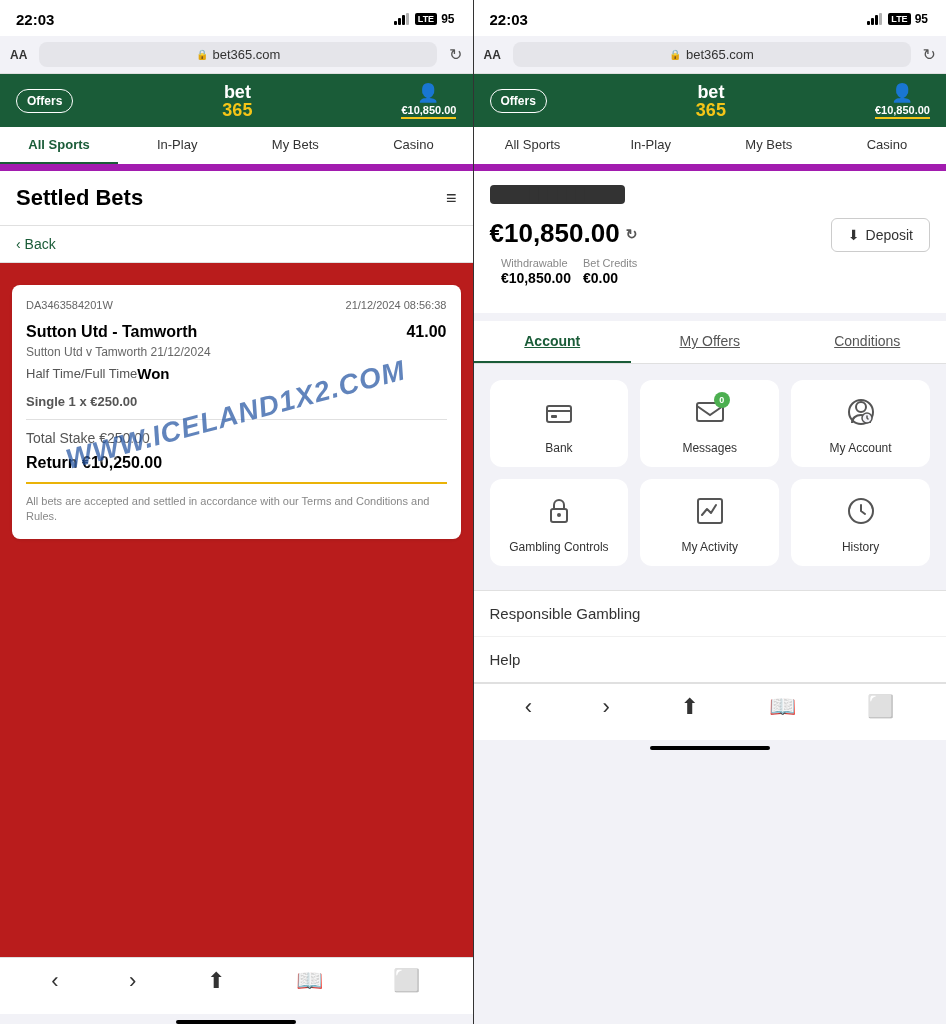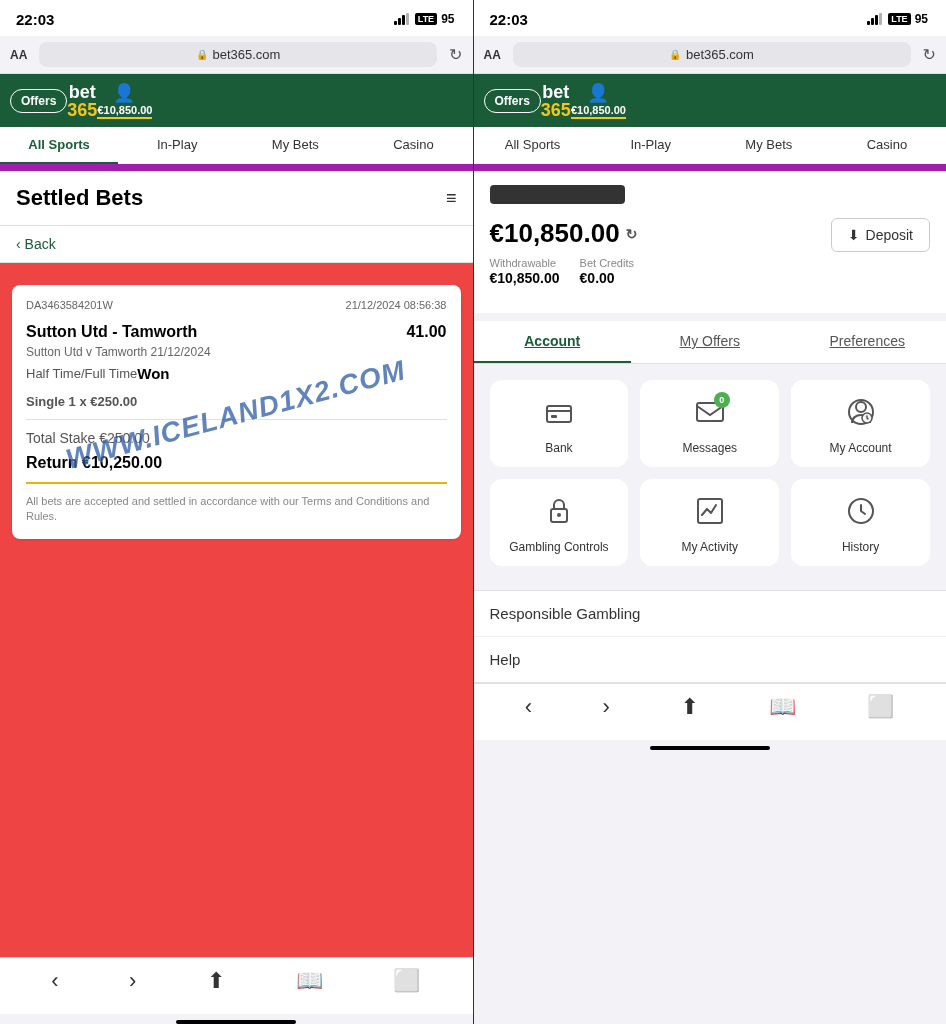--- a/index.html
+++ b/index.html
@@ -28,36 +28,36 @@
 
     
     .address-bar { background: #f2f2f7; padding: 6px 10px; display: flex; align-items: center; gap: 12px; border-bottom: 1px solid #e0e0e0; }
     .aa-text { font-size: 12px; font-weight: 600; color: #333; }
     .url-bar { flex: 1; background: #e5e5ea; border-radius: 8px; padding: 5px 10px; display: flex; align-items: center; gap: 4px; justify-content: center; }
     .lock-icon { font-size: 10px; color: #666; }
     .url-text { font-size: 13px; color: #333; font-weight: 400; }
     .refresh-btn { font-size: 16px; color: #555; }
 
     
-    .nav-bar { background: #1a5c38; padding: 8px 10px; display: flex; align-items: center; }
+    .nav-bar { background: #1a5c38; padding: 8px 16px; display: flex; align-items: center; justify-content: space-between; }
     .offers-btn { border: 1.5px solid #fff; border-radius: 14px; padding: 4px 10px; color: #fff; font-size: 12px; font-weight: 600; }
     .logo-container { display: flex; flex-direction: column; align-items: center; }
     .logo-bet { color: #fff; font-size: 18px; font-weight: 700; line-height: 1; }
     .logo-365 { color: #f5c518; font-size: 18px; font-weight: 900; line-height: 1; }
     .account-icon-area { display: flex; flex-direction: column; align-items: center; font-size: 10px; color: #fff; }
     .account-icon { font-size: 18px; color: #fff; }
     .account-balance { font-size: 11px; color: #fff; font-weight: 600; border-bottom: 2px solid #f5c518; padding-bottom: 1px; }
 
     
     .sports-menu { background: #fff; display: flex; align-items: center; border-bottom: 7px solid #a21caf; }
     .sports-item { padding: 10px 12px; font-size: 13px; color: #333; white-space: nowrap; flex: 1; text-align: center; border-bottom: 2px solid transparent; }
     .sports-item.active { color: #1a5c38; border-bottom: 2px solid #1a5c38; font-weight: 600; }
 
     
-    .page-content { flex: 1; overflow: hidden; background: #ef4444; }
+    .page-content { flex: 1; overflow: hidden; background: #b91c1c; }
 
     
     .settled-header { background: #fff; padding: 14px 16px; display: flex; align-items: center; justify-content: space-between; border-bottom: 1px solid #e0e0e0; }
     .settled-title { font-size: 22px; font-weight: 700; color: #000; }
     .menu-icon { font-size: 18px; color: #333; }
     .back-link { padding: 10px 16px; color: #1a5c38; font-size: 14px; font-weight: 500; background: #fff; border-bottom: 1px solid #e0e0e0; display: flex; align-items: center; gap: 4px; }
 
     .bets-content { padding: 12px; }
     .date-range { font-size: 13px; color: #333; font-weight: 600; margin-bottom: 10px; }
 
@@ -84,21 +84,21 @@
     .watermark { position: absolute; top: 45%; left: 5%; width: 90%; transform: rotate(-15deg); z-index: 100; pointer-events: none; text-align: center; }
     .watermark-text { font-size: 28px; font-weight: 900; color: rgba(30, 80, 160, 0.7); text-shadow: 2px 2px 0 rgba(255,255,255,0.3); letter-spacing: 1px; font-style: italic; text-transform: uppercase; }
 
     
     .account-section { background: #fff; padding: 14px 16px; border-bottom: 8px solid #f2f2f7; }
     .balance-block { display: flex; justify-content: space-between; align-items: flex-start; margin-bottom: 12px; margin-top: 8px; }
     .balance-amount { font-size: 26px; font-weight: 700; color: #000; display: flex; align-items: center; gap: 6px; }
     .refresh-circle { font-size: 14px; color: #555; }
     .deposit-btn { border: 1.5px solid #ccc; border-radius: 6px; padding: 8px 16px; background: #fff; display: flex; align-items: center; gap: 6px; font-size: 14px; color: #333; font-weight: 500; }
 
-    .balance-details { display: flex; gap: 20px; }
+    .balance-details { display: flex; gap: 12px; justify-content: flex-end; }
     .balance-item label { font-size: 11px; color: #888; display: block; }
     .balance-item span { font-size: 14px; font-weight: 600; color: #000; }
 
     
     .account-tabs { background: #fff; display: flex; border-bottom: 1px solid #e0e0e0; }
     .account-tab { flex: 1; text-align: center; padding: 12px 0; font-size: 14px; color: #555; border-bottom: 2px solid transparent; text-decoration: underline; }
     .account-tab.active { color: #1a5c38; border-bottom: 2px solid #1a5c38; font-weight: 600; }
 
     
     .account-grid { background: #f2f2f7; padding: 16px; display: grid; grid-template-columns: repeat(3, 1fr); gap: 12px; }
@@ -284,21 +284,21 @@
         <button class="deposit-btn">
           <span>⬇</span>
           <span>Deposit</span>
         </button>
       </div>
     </div>
 
     <div class="account-tabs">
       <div class="account-tab active">Account</div>
       <div class="account-tab">My Offers</div>
-      <div class="account-tab">Preferences</div>
+      <div class="account-tab">Conditions</div>
     </div>
 
     <div class="account-grid">
 
       <div class="grid-item">
         <div class="grid-icon">
           <svg width="32" height="32" viewBox="0 0 32 32" fill="none" xmlns="http://www.w3.org/2000/svg">
             <rect x="4" y="10" width="24" height="16" rx="2" stroke="#555" stroke-width="2" fill="none"></rect>
             <path d="M4 15h24" stroke="#555" stroke-width="2"></path>
             <rect x="8" y="19" width="6" height="3" rx="1" fill="#555"></rect>

